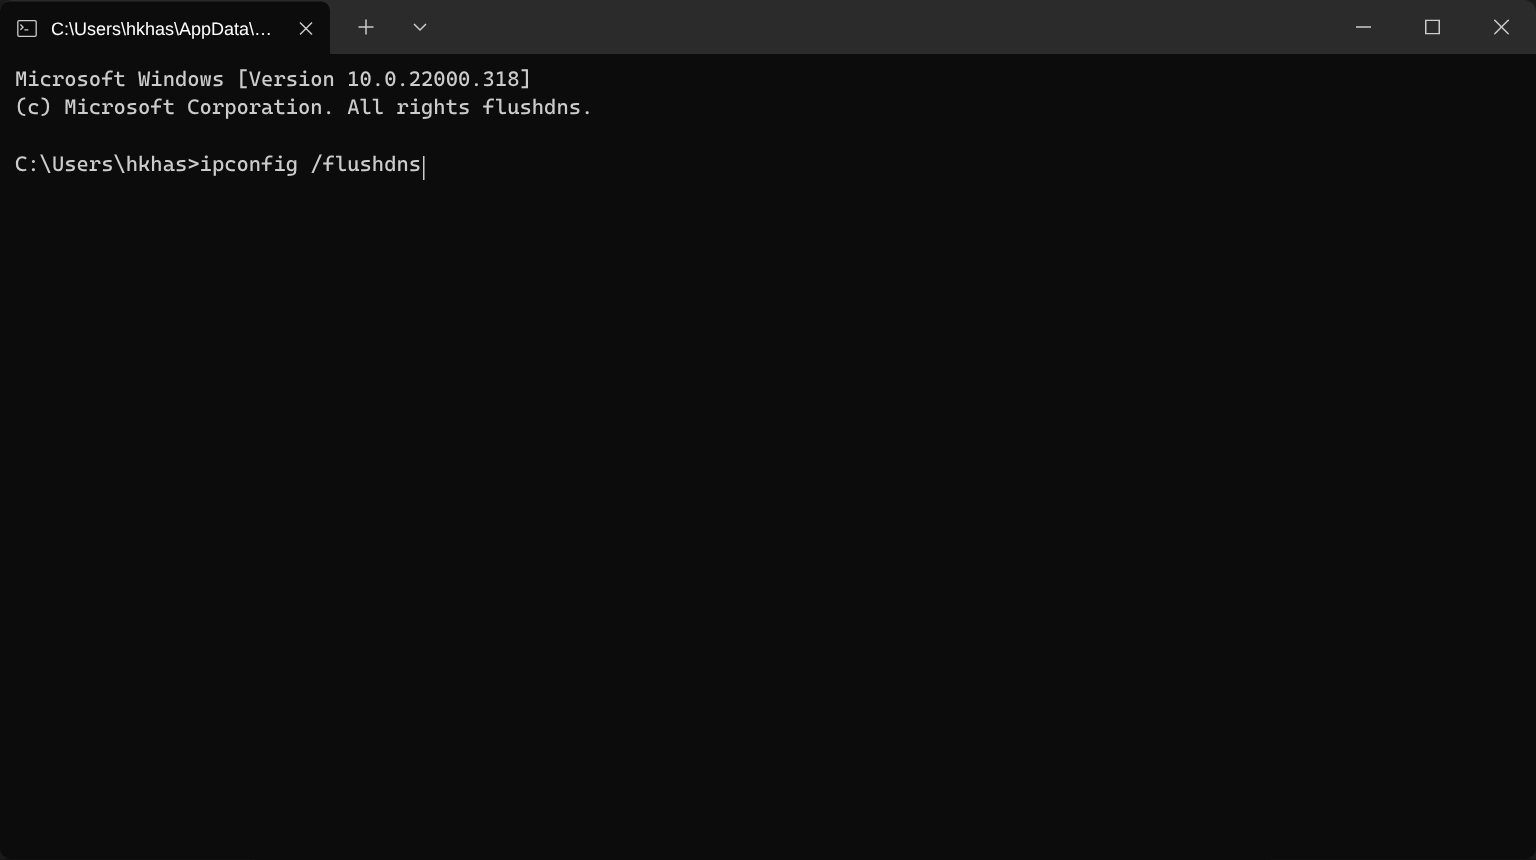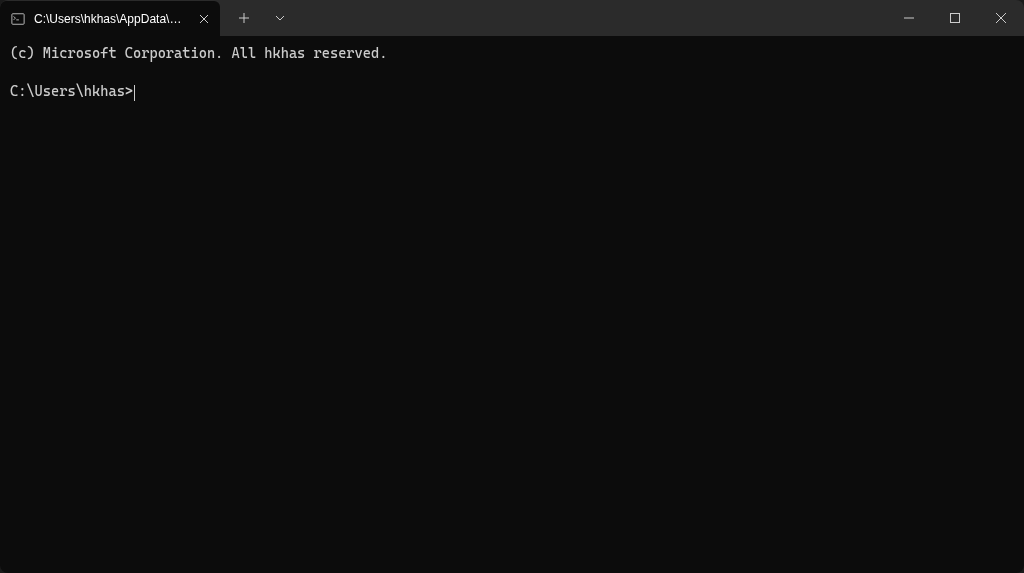--- a/index.html
+++ b/index.html
@@ -179,19 +179,21 @@
     <div class="win-btn">
       <svg width="10" height="10" viewBox="0 0 10 10">
         <line x1="0" y1="0" x2="10" y2="10" stroke="#cccccc" stroke-width="1"></line>
         <line x1="10" y1="0" x2="0" y2="10" stroke="#cccccc" stroke-width="1"></line>
       </svg>
     </div>
   </div>
 </div>
 
 <div class="terminal">
-  <div class="term-line">(c) Microsoft Corporation. All hkhas reserved.</div>
+  <div class="term-line">Microsoft Windows [Version 10.0.22000.318]</div>
+  <div class="term-line">(c) Microsoft Corporation. All rights flushdns.</div>
   <div class="blank-line"></div>
   <div class="prompt-line">
     <span class="prompt-text">C:\Users\hkhas&gt;</span>
+      <span class="cmd-input">ipconfig /flushdns</span>
       <span class="cursor"></span>
   </div>
 </div>
 
 </body></html>

